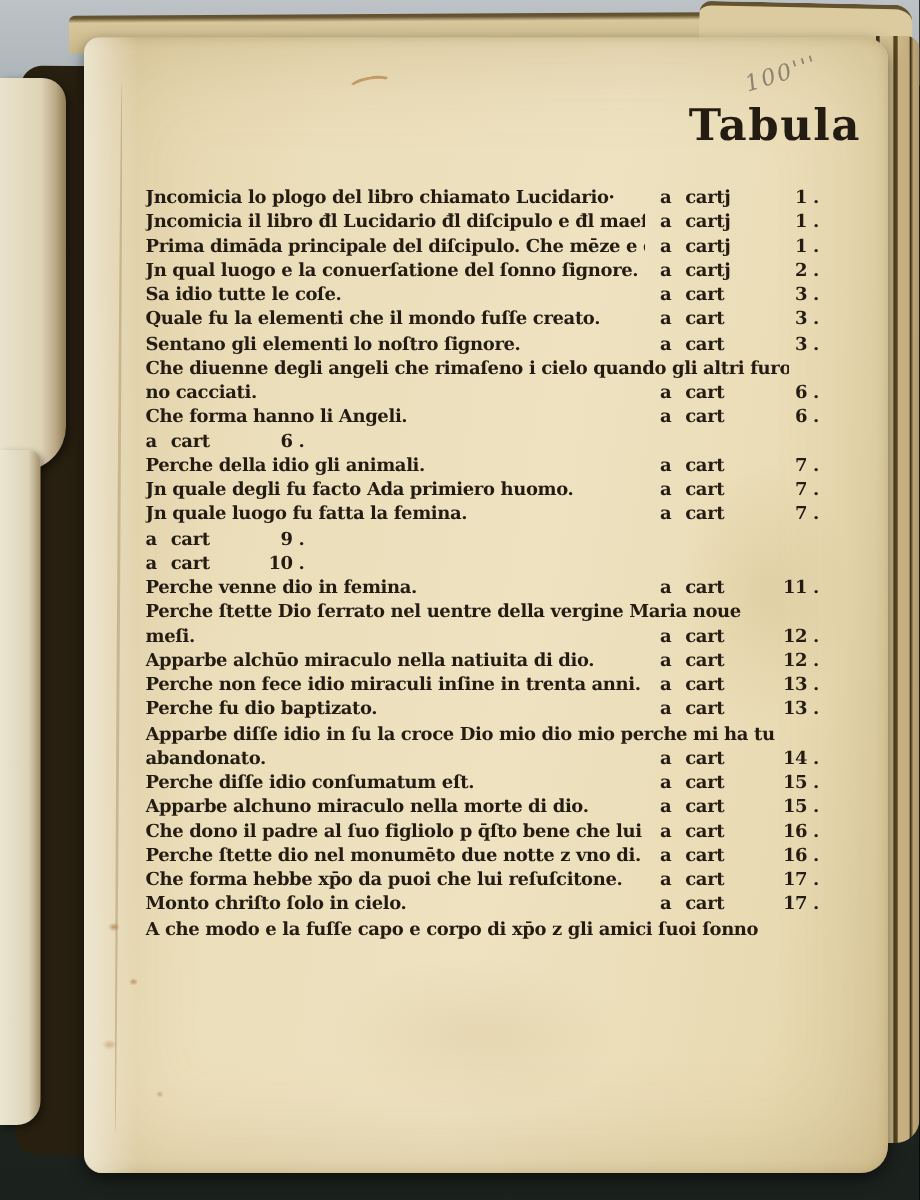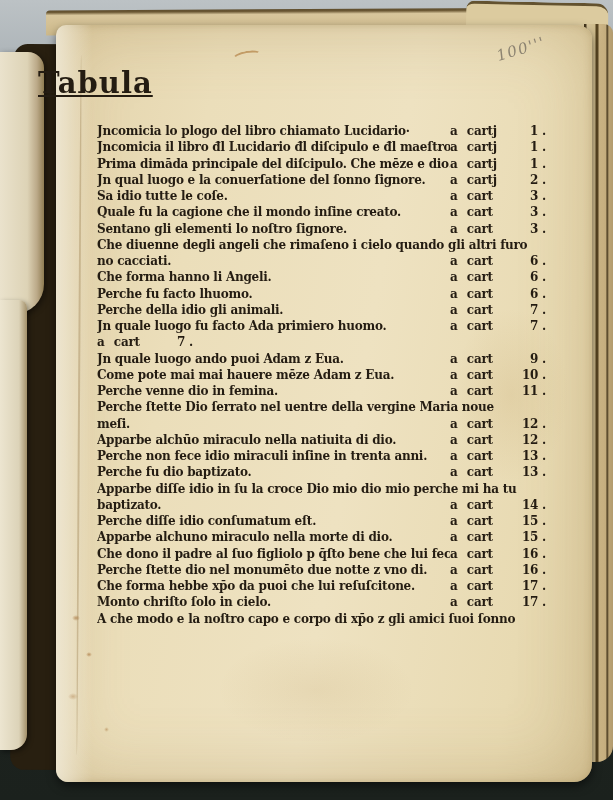--- a/index.html
+++ b/index.html
@@ -44,25 +44,25 @@
   .fox1{left:16px;top:590px;width:8px;height:6px;}
   .fox2{left:30px;top:627px;width:6px;height:5px;}
   .fox3{left:12px;top:668px;width:10px;height:7px;opacity:.6;}
   .fox4{left:48px;top:702px;width:5px;height:5px;opacity:.7;}
   .stain-right{left:375px;top:250px;width:160px;height:240px;
     background:radial-gradient(closest-side,rgba(170,130,60,.13),rgba(170,130,60,0) 72%);}
   .stain-bottom{left:120px;top:590px;width:280px;height:150px;
     background:radial-gradient(closest-side,rgba(160,120,55,.10),rgba(160,120,55,0) 70%);}
   .pencil-note{right:46px;top:15px;transform:rotate(-17deg);
     font-style:italic;font-size:15px;letter-spacing:1.5px;color:var(--pencil);}
-  .page-title{top:41px;left:0;width:100%;text-align:left;transform:translateX(-18px);
-    font-size:29px;font-weight:700;letter-spacing:1px;color:var(--ink);text-decoration:underline;}
+  .page-title{top:41px;left:0;width:100%;text-align:right;transform:translateX(-18px);
+    font-size:29px;font-weight:700;letter-spacing:1px;color:var(--ink);}
   .toc{left:41px;top:99px;width:449px;}
   .toc .row{display:flex;align-items:baseline;height:16.25px;
-    font-size:12px;font-weight:700;letter-spacing:-.25px;color:var(--ink);}
+    font-size:12px;font-weight:700;letter-spacing:-.25px;color:var(--ink);gap:10px;}
   .toc .row .t{flex:1 1 auto;white-space:nowrap;overflow:hidden;}
   .toc .row .r{flex:0 0 56px;white-space:nowrap;word-spacing:.45em;}
   .toc .row .p{flex:0 0 40px;text-align:right;white-space:nowrap;}
   .toc .row.wrap .r,.toc .row.wrap .p{flex:0 0 0px;overflow:hidden;}
 </style>
 </head>
 <body>
 
 <div class="scan">
   <div class="gutter-shadow"></div>
@@ -108,21 +108,21 @@
           <span class="t">Jn qual luogo e la conuerſatione del ſonno ſignore.</span>
           <span class="r">a cartj</span>
           <span class="p">2 .</span>
         </div>
         <div class="row">
           <span class="t">Sa idio tutte le coſe.</span>
           <span class="r">a cart</span>
           <span class="p">3 .</span>
         </div>
         <div class="row">
-          <span class="t">Quale fu la cagione che il mondo inſine creato.</span>
+          <span class="t">Quale fu la elementi che il mondo fuſſe creato.</span>
           <span class="r">a cart</span>
           <span class="p">3 .</span>
         </div>
         <div class="row">
           <span class="t">Sentano gli elementi lo noſtro ſignore.</span>
           <span class="r">a cart</span>
           <span class="p">3 .</span>
         </div>
         <div class="row wrap">
           <span class="t">Che diuenne degli angeli che rimaſeno i cielo quando gli altri furo</span>
@@ -133,45 +133,43 @@
           <span class="t">no cacciati.</span>
           <span class="r">a cart</span>
           <span class="p">6 .</span>
         </div>
         <div class="row">
           <span class="t">Che forma hanno li Angeli.</span>
           <span class="r">a cart</span>
           <span class="p">6 .</span>
         </div>
         <div class="row">
-          <span class="t">Perche fu facto lhuomo.</span>
           <span class="r">a cart</span>
           <span class="p">6 .</span>
         </div>
         <div class="row">
           <span class="t">Perche della idio gli animali.</span>
           <span class="r">a cart</span>
           <span class="p">7 .</span>
         </div>
         <div class="row">
-          <span class="t">Jn quale luogo fu facto Ada primiero huomo.</span>
+          <span class="t">Jn quale degli fu facto Ada primiero huomo.</span>
           <span class="r">a cart</span>
           <span class="p">7 .</span>
         </div>
         <div class="row">
+          <span class="t">Jn quale luogo fu fatta la femina.</span>
           <span class="r">a cart</span>
           <span class="p">7 .</span>
         </div>
         <div class="row">
-          <span class="t">Jn quale luogo ando puoi Adam z Eua.</span>
           <span class="r">a cart</span>
           <span class="p">9 .</span>
         </div>
         <div class="row">
-          <span class="t">Come pote mai mai hauere mēze Adam z Eua.</span>
           <span class="r">a cart</span>
           <span class="p">10 .</span>
         </div>
         <div class="row">
           <span class="t">Perche venne dio in femina.</span>
           <span class="r">a cart</span>
           <span class="p">11 .</span>
         </div>
         <div class="row wrap">
           <span class="t">Perche ſtette Dio ſerrato nel uentre della vergine Maria noue</span>
@@ -197,21 +195,21 @@
           <span class="t">Perche fu dio baptizato.</span>
           <span class="r">a cart</span>
           <span class="p">13 .</span>
         </div>
         <div class="row wrap">
           <span class="t">Apparbe diſſe idio in ſu la croce Dio mio dio mio perche mi ha tu</span>
           <span class="r"></span>
           <span class="p"></span>
         </div>
         <div class="row">
-          <span class="t">baptizato.</span>
+          <span class="t">abandonato.</span>
           <span class="r">a cart</span>
           <span class="p">14 .</span>
         </div>
         <div class="row">
           <span class="t">Perche diſſe idio conſumatum eſt.</span>
           <span class="r">a cart</span>
           <span class="p">15 .</span>
         </div>
         <div class="row">
           <span class="t">Apparbe alchuno miraculo nella morte di dio.</span>
@@ -232,19 +230,19 @@
           <span class="t">Che forma hebbe xp̄o da puoi che lui reſuſcitone.</span>
           <span class="r">a cart</span>
           <span class="p">17 .</span>
         </div>
         <div class="row">
           <span class="t">Monto chriſto ſolo in cielo.</span>
           <span class="r">a cart</span>
           <span class="p">17 .</span>
         </div>
         <div class="row wrap">
-          <span class="t">A che modo e la noſtro capo e corpo di xp̄o z gli amici ſuoi ſonno</span>
+          <span class="t">A che modo e la fuſſe capo e corpo di xp̄o z gli amici ſuoi ſonno</span>
           <span class="r"></span>
           <span class="p"></span>
         </div>
       </div>
   </div>
 </div>
 
 </body></html>

